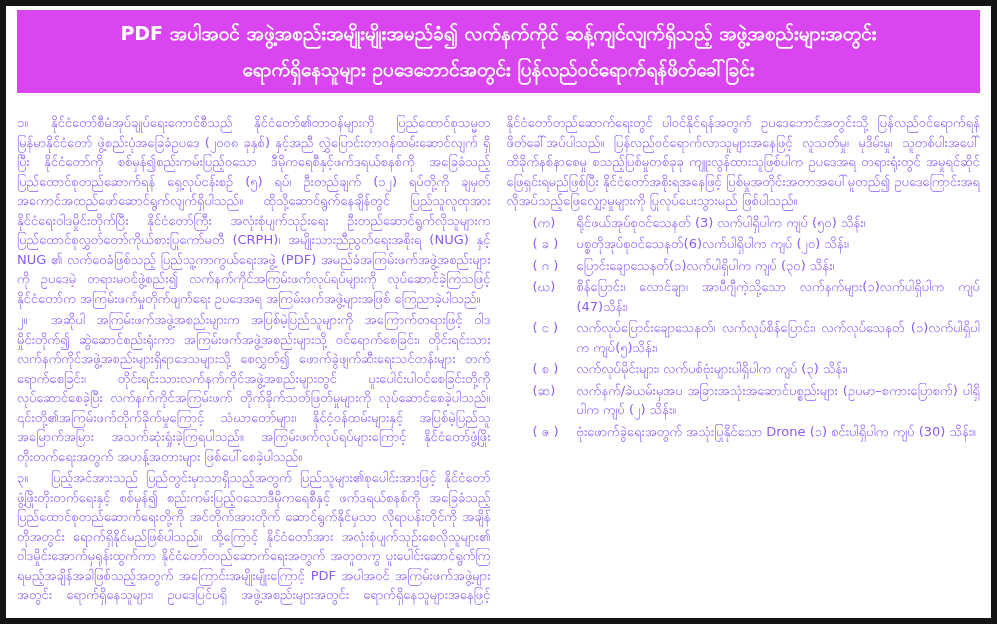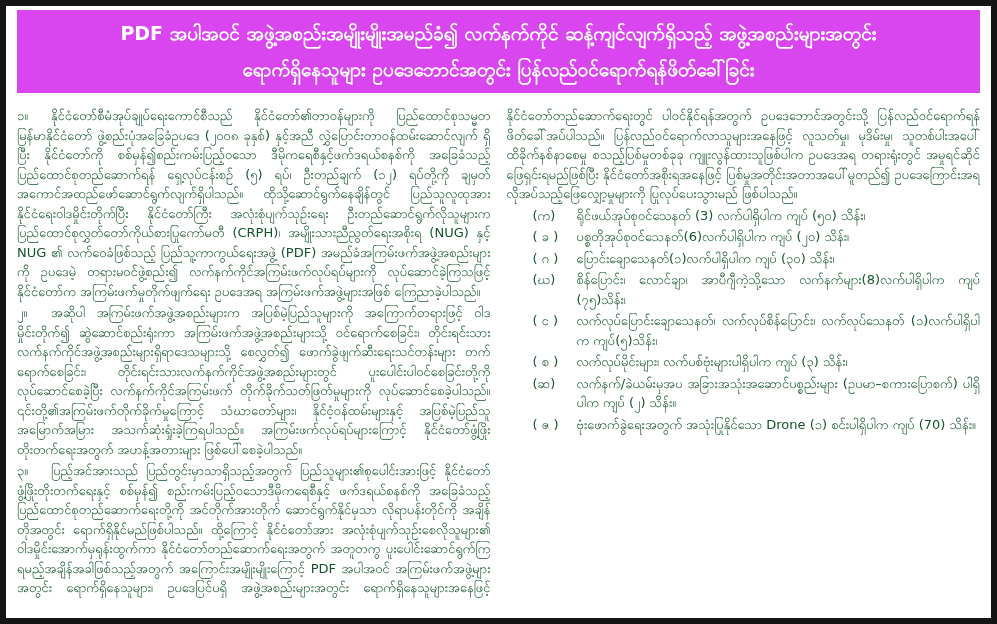--- a/index.html
+++ b/index.html
@@ -33,27 +33,27 @@
     justify-content: center;
     text-align: center;
     font-weight: bold;
     font-size: 19px;
     line-height: 1.85;
     padding: 0 14px;
     box-sizing: border-box;
   }
   .banner .line { white-space: nowrap; }
   .content {
-    margin-top: 13px;
+    margin-top: 20px;
     height: 498px;
     column-count: 2;
     column-gap: 16px;
     column-fill: auto;
     overflow: hidden;
-    color: #14532d;
+    color: #8b5cf6;
     font-size: 13px;
     line-height: 1.5;
     text-align: justify;
   }
   .para {
     margin: 0 0 2px 0;
   }
   .pnum {
     display: inline-block;
     min-width: 34px;
@@ -96,35 +96,35 @@
       <div class="reward-item">
         <span class="item-label">( ခ )</span>
         <span class="item-text">ပစ္စတိုအုပ်စုဝင်သေနတ်(6)လက်ပါရှိပါက ကျပ် (၂၀) သိန်း၊</span>
       </div>
       <div class="reward-item">
         <span class="item-label">( ဂ )</span>
         <span class="item-text">ပြောင်းချောသေနတ်(၁)လက်ပါရှိပါက ကျပ် (၃၀) သိန်း၊</span>
       </div>
       <div class="reward-item">
         <span class="item-label">(ဃ)</span>
-        <span class="item-text">စိန်ပြောင်း၊ လောင်ချာ၊ အာပီဂျီကဲ့သို့သော လက်နက်များ(8)လက်ပါရှိပါက ကျပ် (၇၅)သိန်း၊</span>
+        <span class="item-text">စိန်ပြောင်း၊ လောင်ချာ၊ အာပီဂျီကဲ့သို့သော လက်နက်များ(၁)လက်ပါရှိပါက ကျပ် (47)သိန်း၊</span>
       </div>
       <div class="reward-item">
         <span class="item-label">( င )</span>
         <span class="item-text">လက်လုပ်ပြောင်းချောသေနတ်၊ လက်လုပ်စိန်ပြောင်း၊ လက်လုပ်သေနတ် (၁)လက်ပါရှိပါက ကျပ်(၅)သိန်း၊</span>
       </div>
       <div class="reward-item">
         <span class="item-label">( စ )</span>
         <span class="item-text">လက်လုပ်မိုင်းများ၊ လက်ပစ်ဗုံးများပါရှိပါက ကျပ် (၃) သိန်း၊</span>
       </div>
       <div class="reward-item">
         <span class="item-label">(ဆ)</span>
         <span class="item-text">လက်နက်/ခဲယမ်းမှအပ အခြားအသုံးအဆောင်ပစ္စည်းများ (ဥပမာ–စကားပြောစက်) ပါရှိပါက ကျပ် (၂) သိန်း။</span>
       </div>
       <div class="reward-item">
         <span class="item-label">( ဇ )</span>
-        <span class="item-text">ဗုံးဖောက်ခွဲရေးအတွက် အသုံးပြုနိုင်သော Drone (၁) စင်းပါရှိပါက ကျပ် (70) သိန်း။</span>
+        <span class="item-text">ဗုံးဖောက်ခွဲရေးအတွက် အသုံးပြုနိုင်သော Drone (၁) စင်းပါရှိပါက ကျပ် (30) သိန်း။</span>
       </div>
 
 
     </div>
   </div>
 </div>
 
 </body></html>

